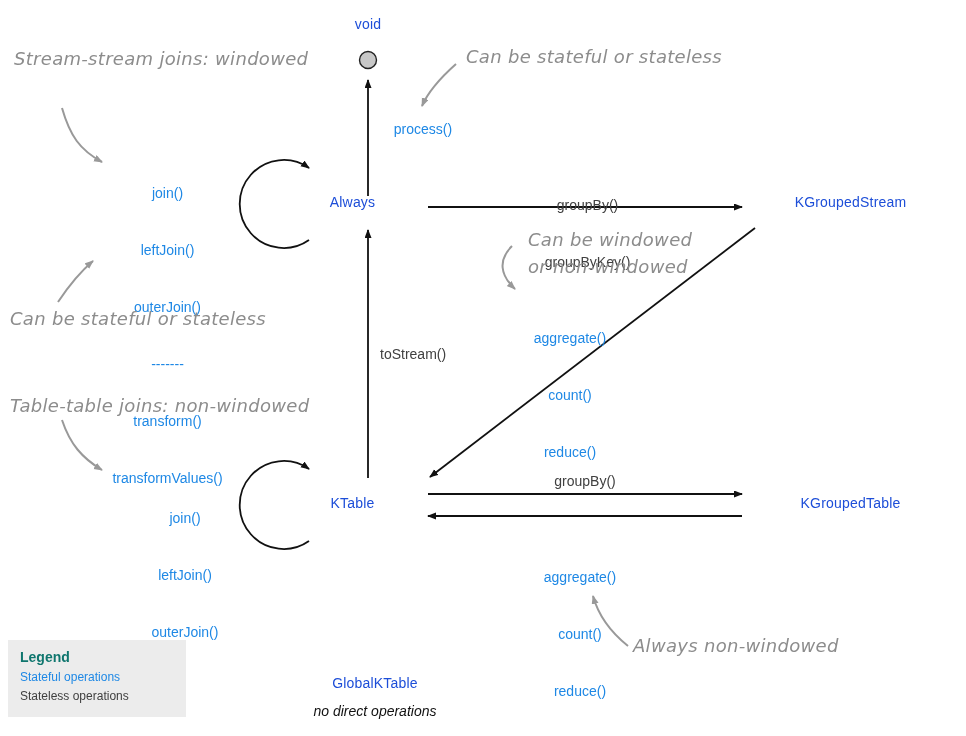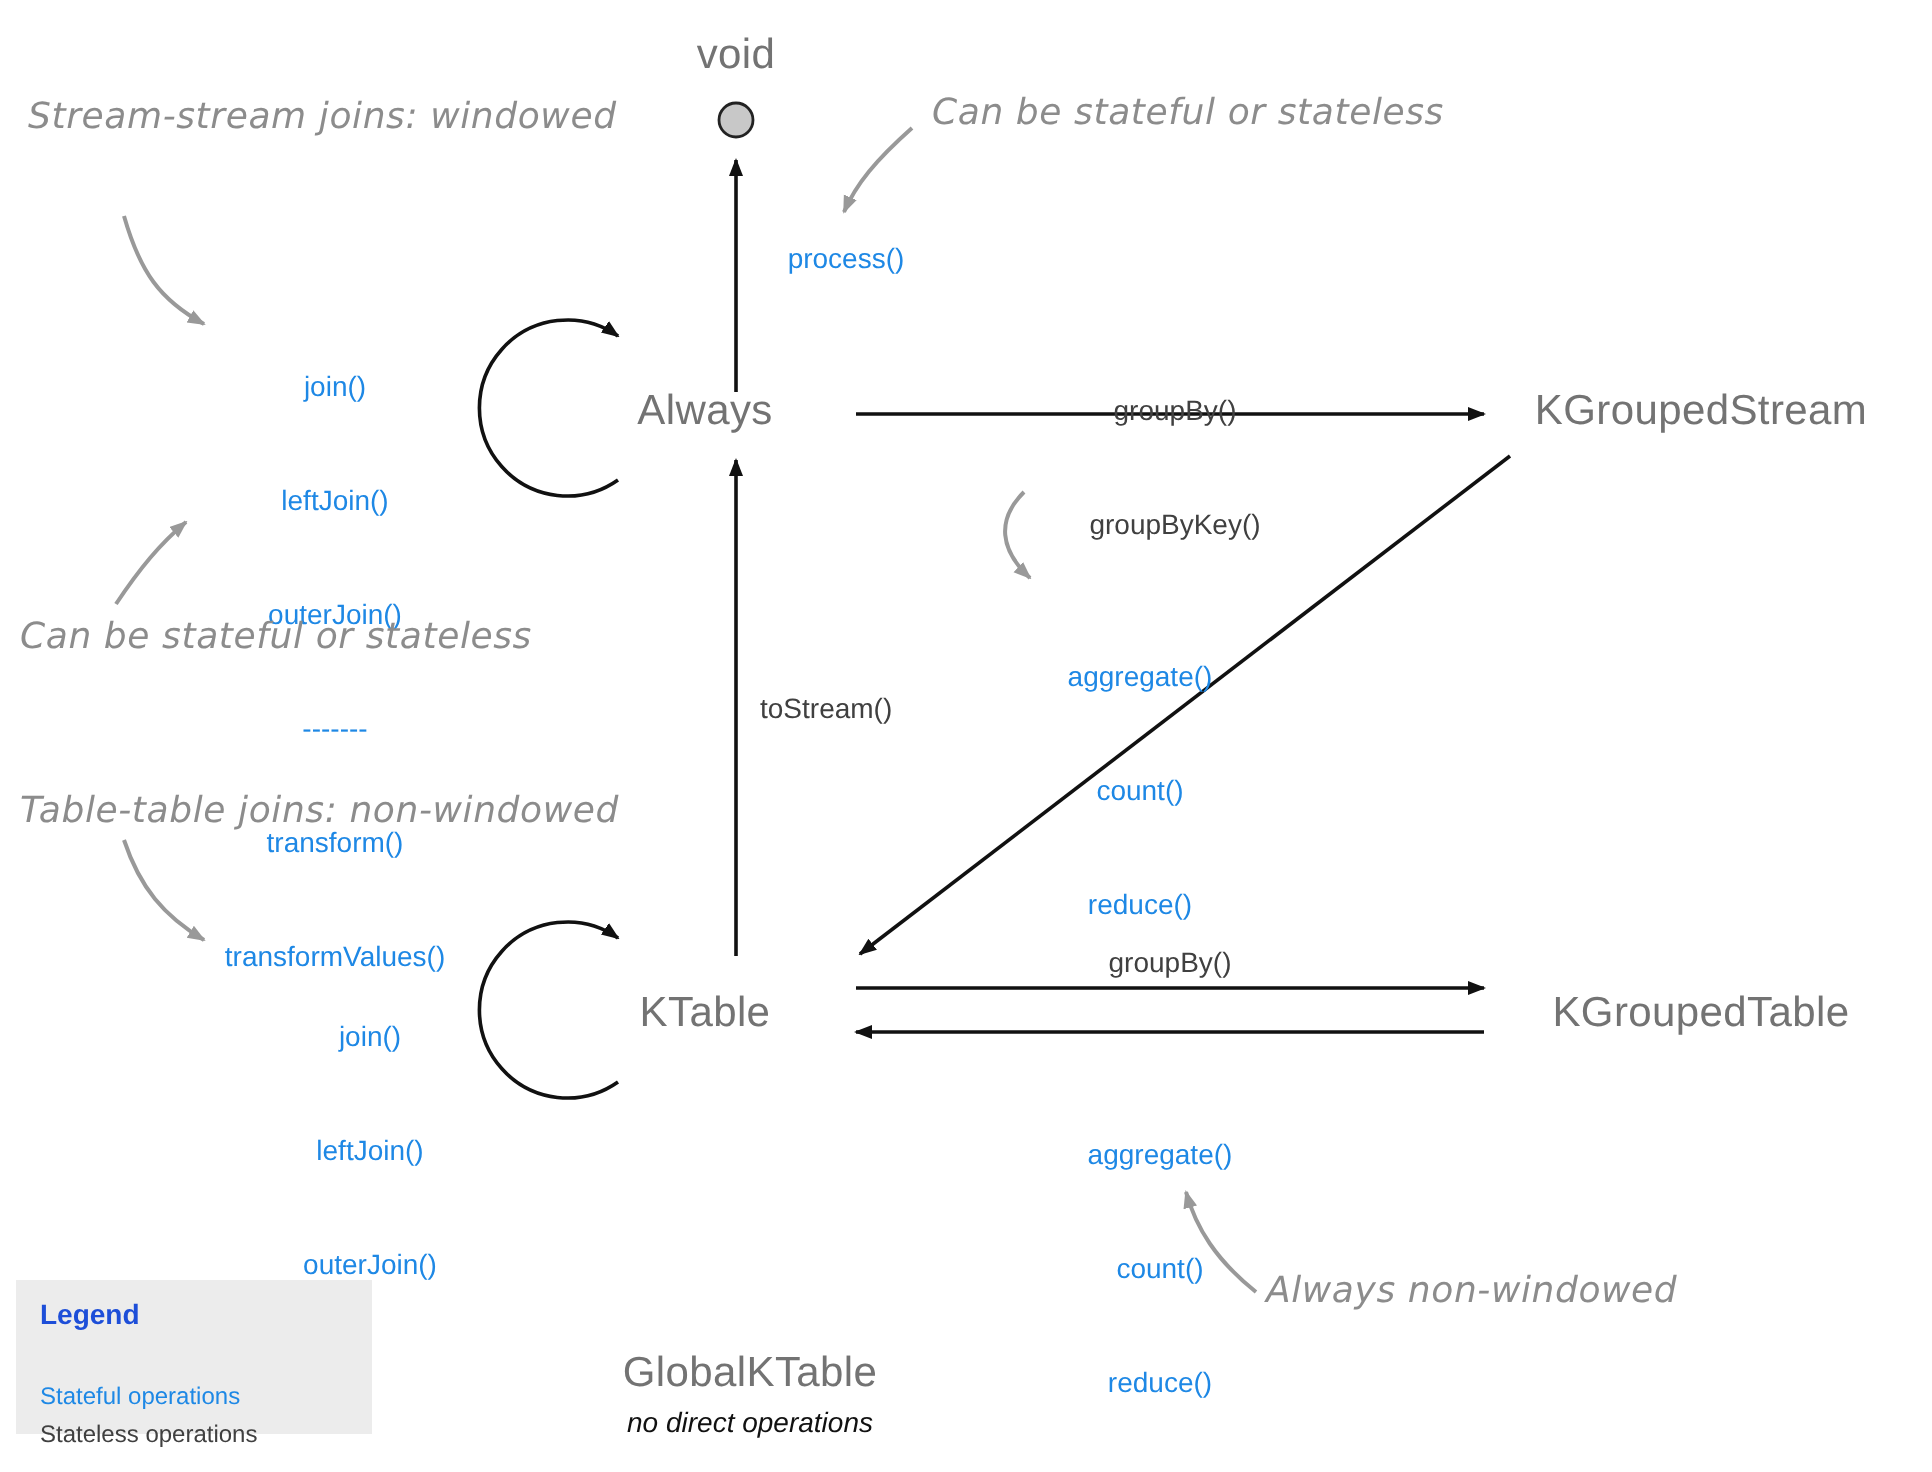--- a/index.html
+++ b/index.html
@@ -5,22 +5,22 @@
   html,body{margin:0;padding:0;background:#ffffff;}
   #canvas{
     position:relative;
     width:966px;height:736px;
     background:#ffffff;
     font-family:"Liberation Sans", sans-serif;
     overflow:hidden;
   }
   .abs{position:absolute;}
   .node{
-    color:#737373;
-    font-size:21px;
+    color:#1d4ed8;
+    font-size:14px;
     font-weight:400;
     text-align:center;
     letter-spacing:0.2px;
   }
   .ops{
     font-size:14px;
     line-height:19px;
     text-align:center;
     white-space:pre;
   }
@@ -35,21 +35,21 @@
     white-space:nowrap;
   }
   .annot.two-line{line-height:27px;}
   #arrow-layer{position:absolute;left:0;top:0;pointer-events:none;}
   .legend-box{
     left:8px;top:640px;width:178px;height:77px;
     background:#ececec;
     box-sizing:border-box;
     padding:9px 12px;
   }
-  .legend-title{font-size:14px;font-weight:bold;color:#1d4ed8;margin-bottom:24px;}
+  .legend-title{font-size:14px;font-weight:bold;color:#0f766e;margin-bottom:3px;}
   .legend-item{font-size:12px;line-height:19px;}
   .gkt-note{font-size:14px;font-style:italic;color:#111;text-align:center;}
 </style>
 </head>
 <body>
 
 <div id="canvas">
 
   <svg id="arrow-layer" width="966" height="736" viewBox="0 0 966 736">
     <defs>
@@ -132,20 +132,24 @@
   <div class="abs ops stateless" style="left:380px;top:345px;width:100px;text-align:left;">toStream()</div>
 
   <div class="abs ops stateless" style="left:520px;top:472px;width:130px;">groupBy()</div>
 
   <div class="abs annot two-line" style="left:14px;top:45px;">
     <div>Stream-stream joins: windowed</div>
   </div>
 
   <div class="abs annot" style="left:466px;top:46px;">Can be stateful or stateless</div>
 
+  <div class="abs annot two-line" style="left:528px;top:226px;">
+    <div>Can be windowed</div>
+    <div>or non-windowed</div>
+  </div>
 
   <div class="abs annot" style="left:10px;top:308px;">Can be stateful or stateless</div>
 
   <div class="abs annot" style="left:10px;top:395px;">Table-table joins: non-windowed</div>
 
   <div class="abs annot" style="left:633px;top:635px;">Always non-windowed</div>
 
   <div class="abs legend-box">
     <div class="legend-title">Legend</div>
     <div class="legend-item stateful">Stateful operations</div>

